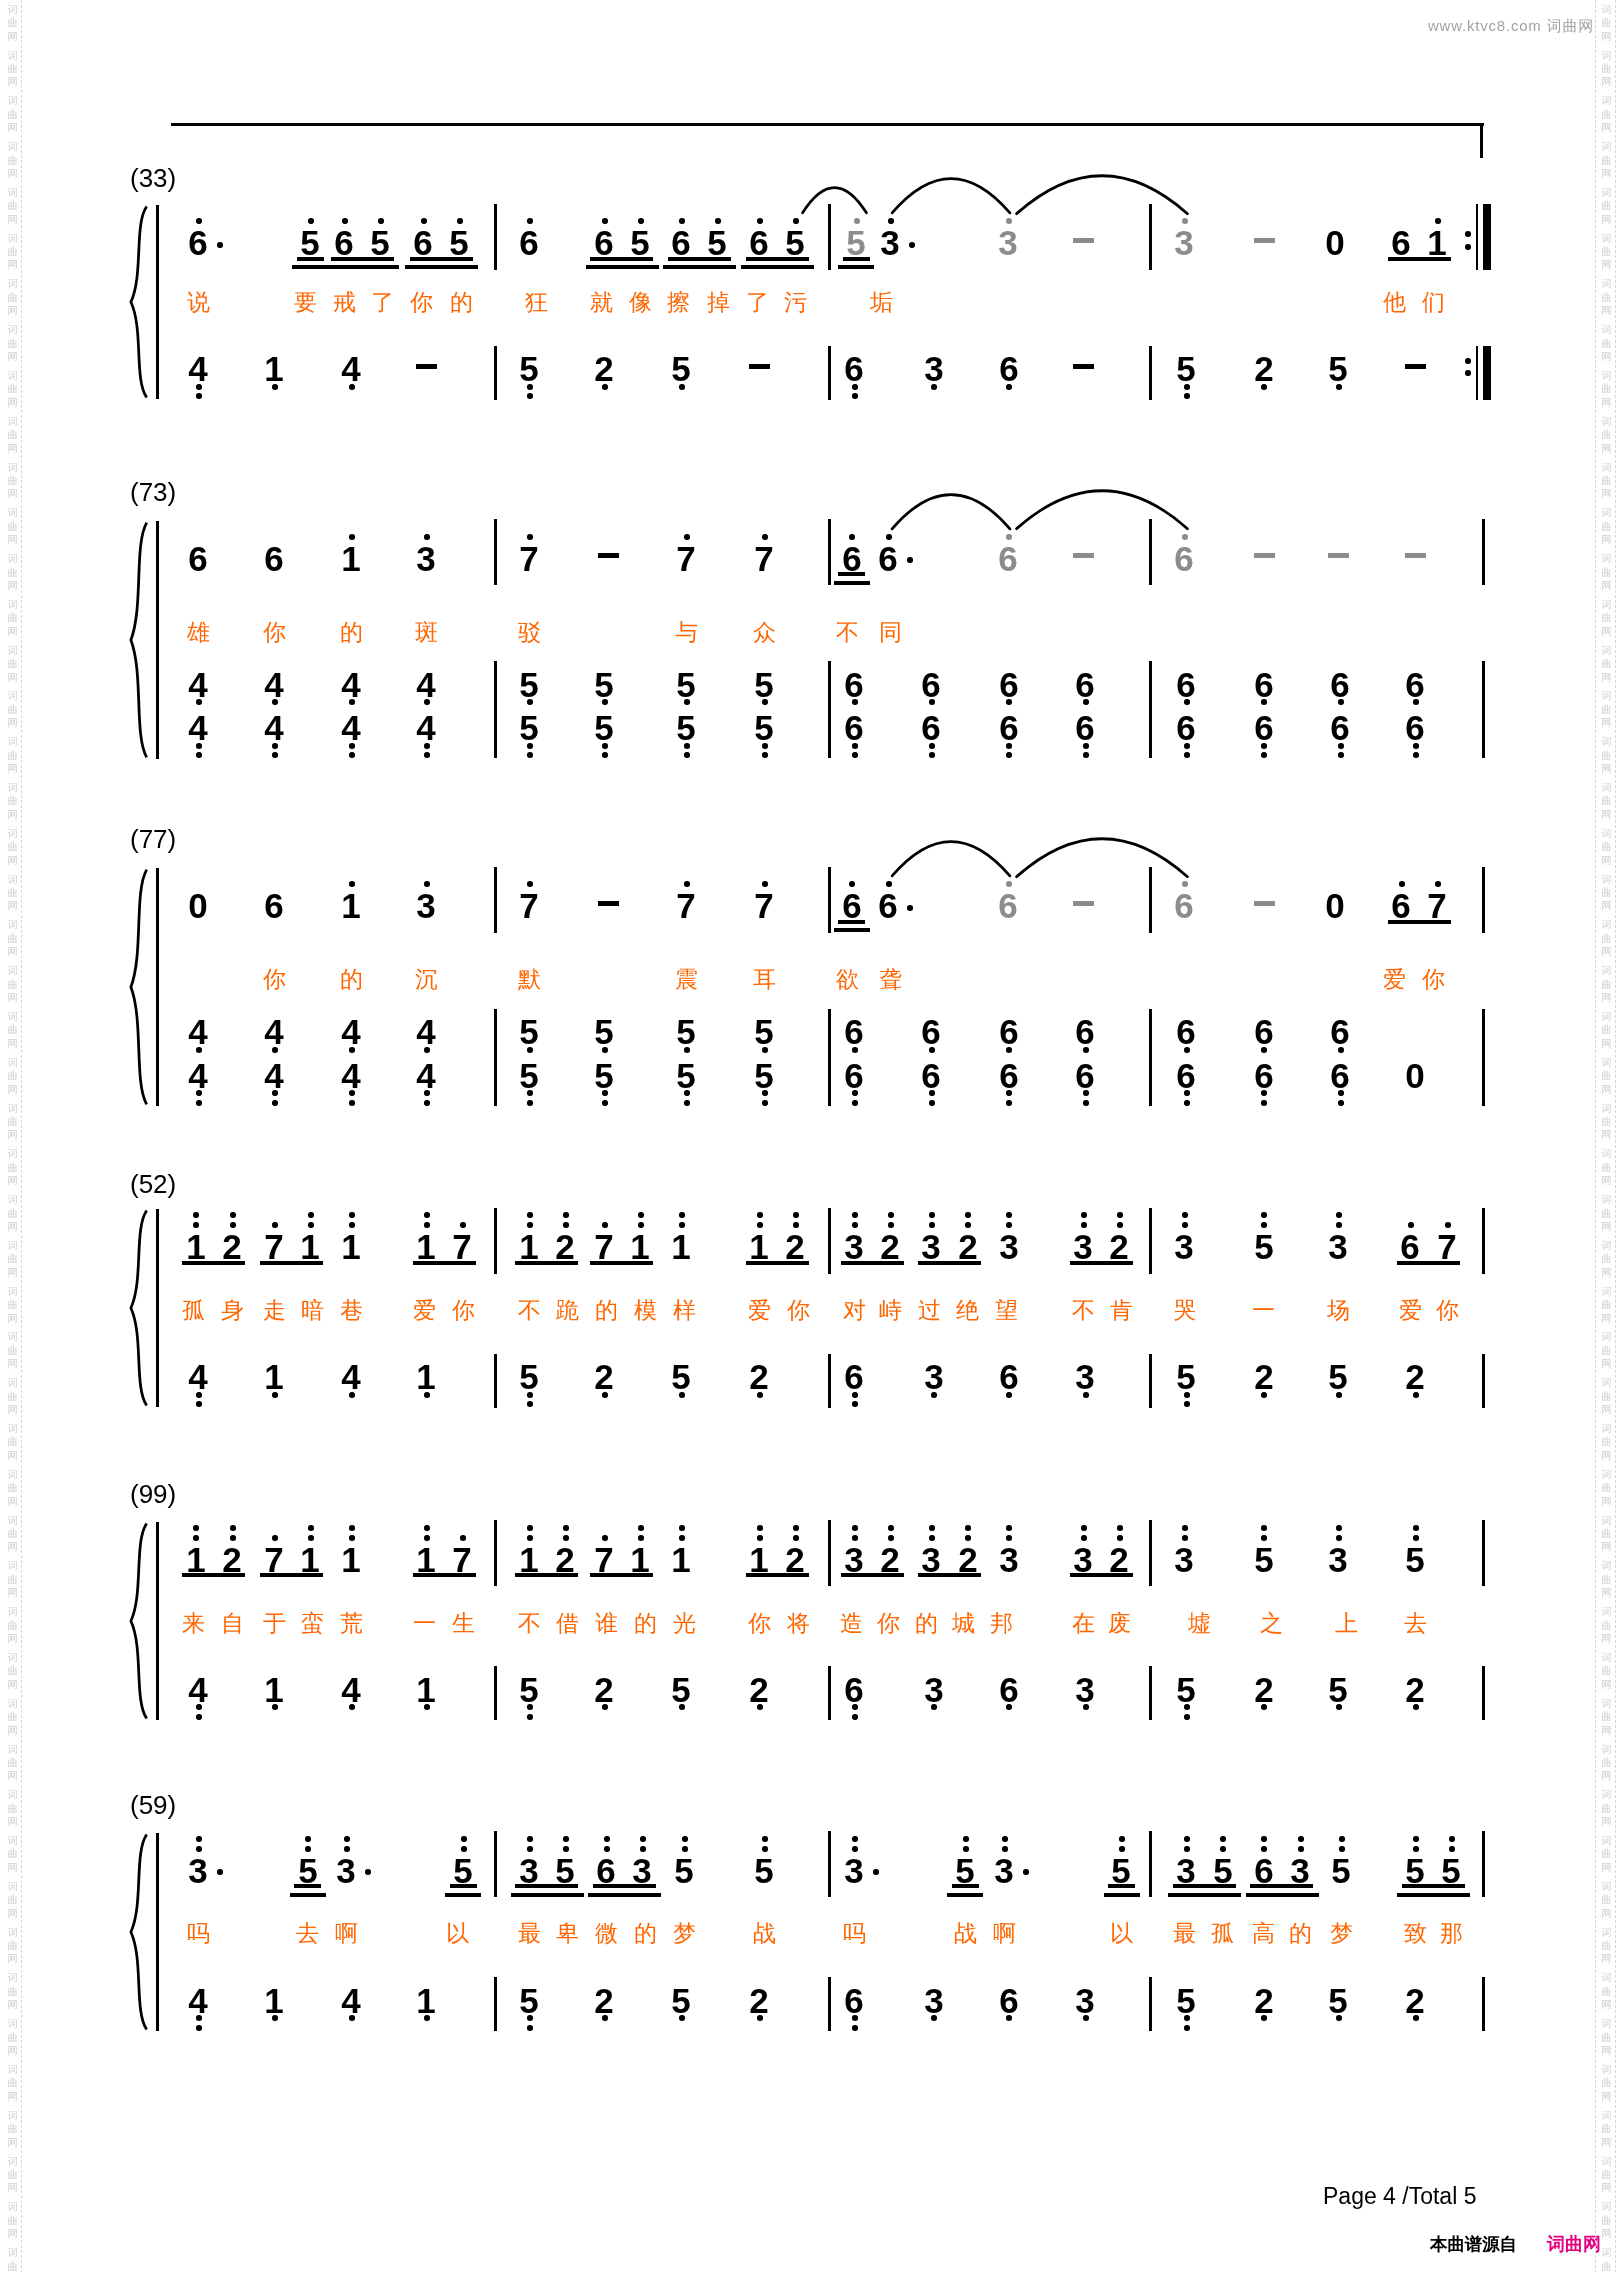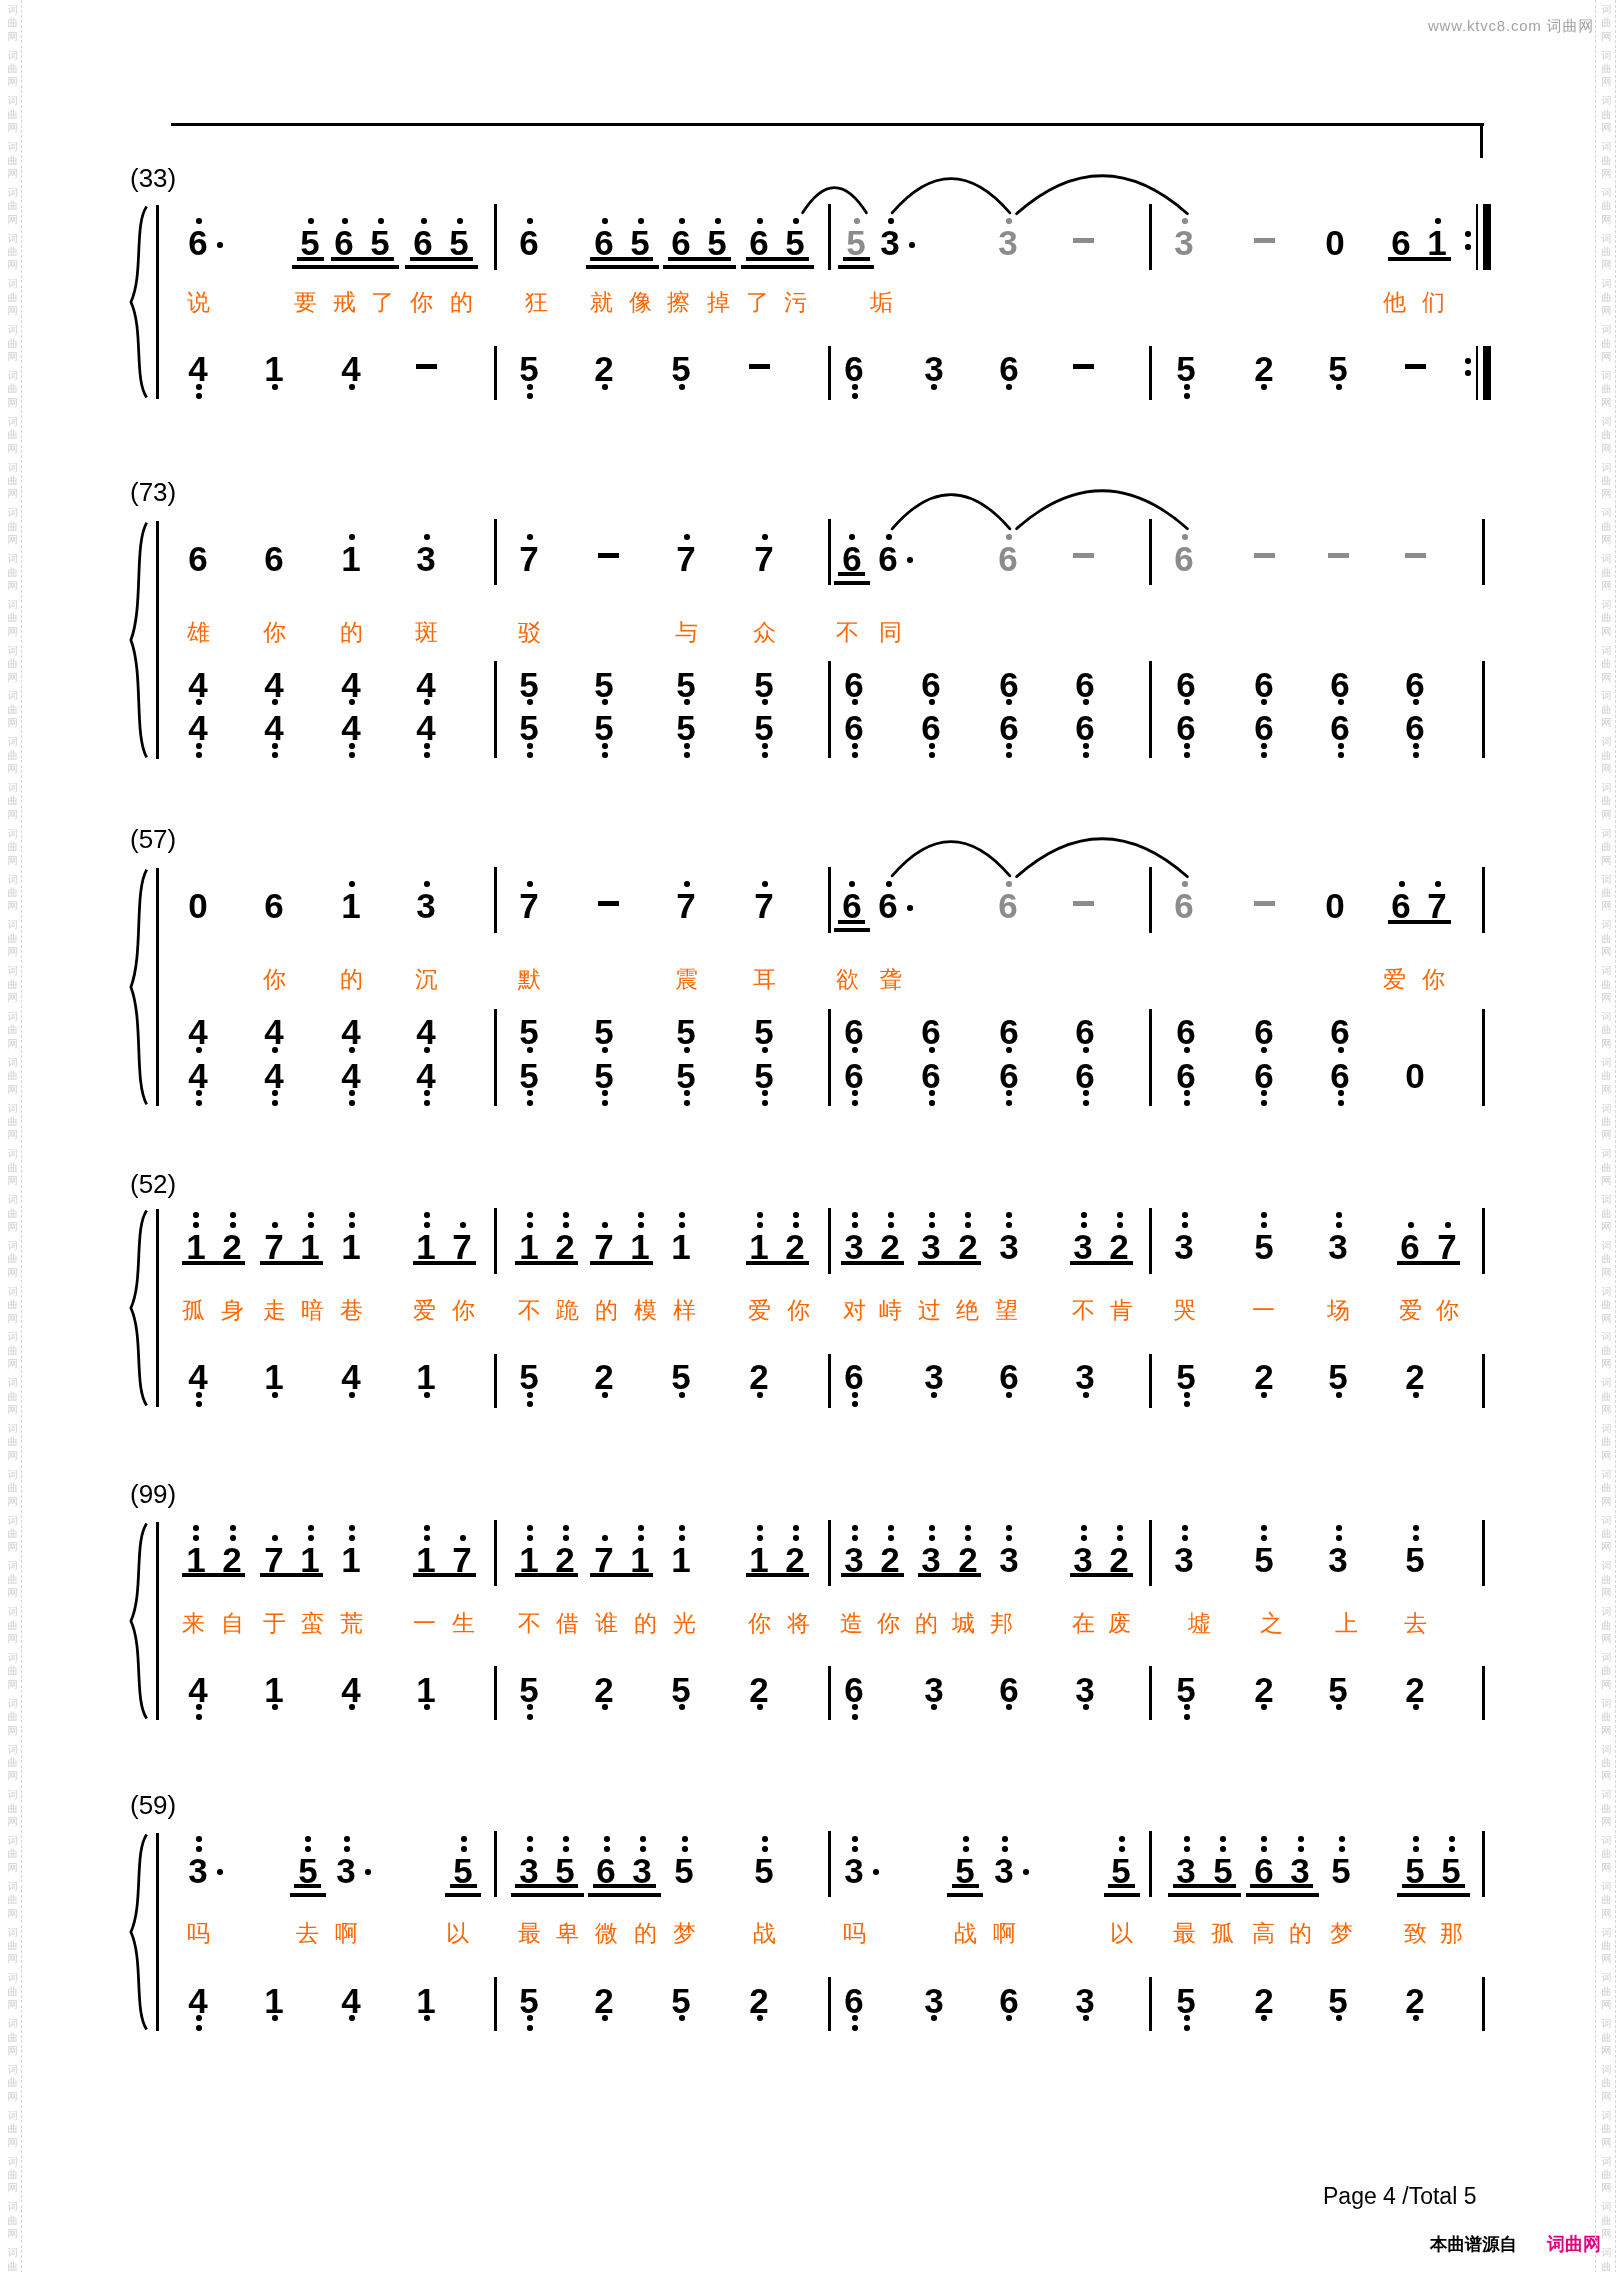--- a/index.html
+++ b/index.html
@@ -298,21 +298,21 @@
         <div class="dot" style="left: 1338px; top: 752px; background: rgb(0, 0, 0);"></div>
         <div class="digit" style="left: 1401px; top: 710px;">6</div>
         <div class="dot" style="left: 1413px; top: 743px; background: rgb(0, 0, 0);"></div>
         <div class="dot" style="left: 1413px; top: 752px; background: rgb(0, 0, 0);"></div>
         <div class="bar" style="left: 494px; top: 661px; height: 97px;"></div>
         <div class="bar" style="left: 828px; top: 661px; height: 97px;"></div>
         <div class="bar" style="left: 1149px; top: 661px; height: 97px;"></div>
         <div class="bar" style="left: 1482px; top: 661px; height: 97px;"></div>
       </div>
       <div class="abs" style="left: 0px; top: 0px; width: 1618px;">
-        <div class="syslabel" style="left: 130px; top: 824px;">(57)</div>
+        <div class="syslabel" style="left: 130px; top: 824px;">(77)</div>
         <svg width="24" height="238" viewBox="0 0 30 301" style="left: 126px; top: 868px;">
           <path d="M26,2 C10,30.1 22,108.36 6,150.5 C22,192.64000000000001 10,270.90000000000003 26,299" fill="none" stroke="#000000" stroke-width="3.5"></path>
         </svg>
         <div class="bar" style="left: 156px; top: 868px; height: 238px;"></div>
         <div class="digit" style="left: 184px; top: 888px; color: rgb(0, 0, 0);">0</div>
         <div class="digit" style="left: 260px; top: 888px; color: rgb(0, 0, 0);">6</div>
         <div class="digit" style="left: 337px; top: 888px; color: rgb(0, 0, 0);">1</div>
         <div class="dot" style="left: 349px; top: 881px; background: rgb(0, 0, 0);"></div>
         <div class="digit" style="left: 412px; top: 888px; color: rgb(0, 0, 0);">3</div>
         <div class="dot" style="left: 424px; top: 881px; background: rgb(0, 0, 0);"></div>

